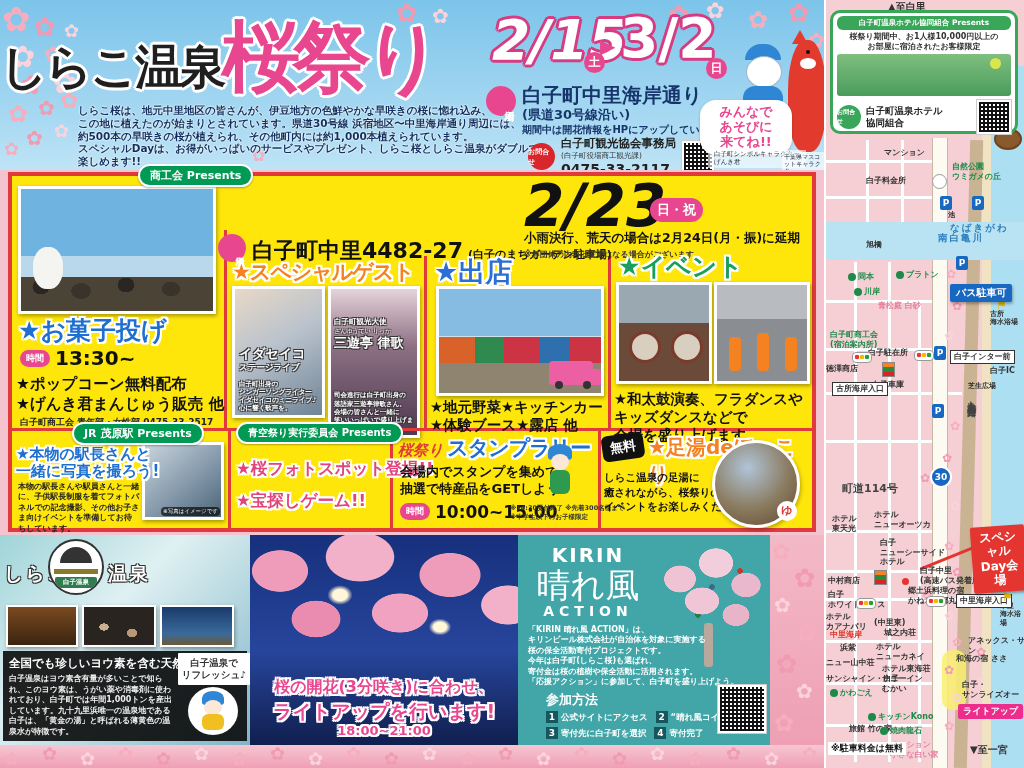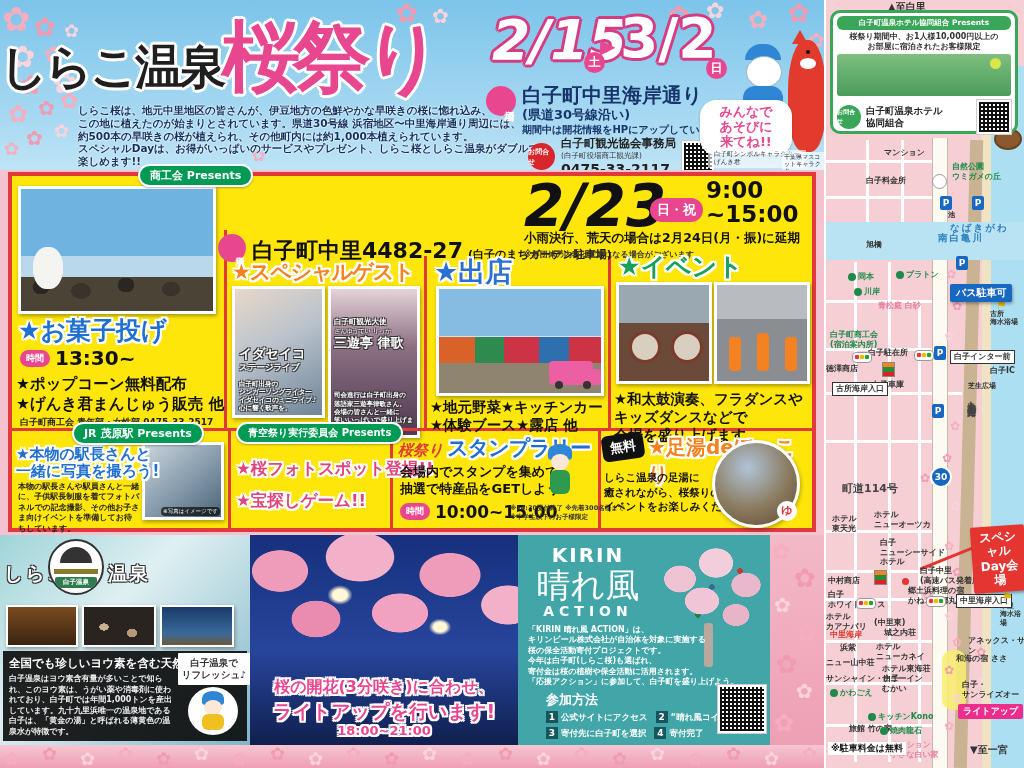--- a/index.html
+++ b/index.html
@@ -133,22 +133,20 @@
   <div class="abs main">
     <div class="pill" style="left:126px;top:-12px">商工会 Presents</div>
 
     <div class="abs pre" style="left:206px;top:58px;width:28px;height:28px;background:#e8478f;border-radius:50%;color:#fff;font-size:9px;font-weight:900;text-align:center;writing-mode:vertical-rl;padding-top:3px;box-sizing:border-box;z-index:2">場所</div>
     <div class="abs" style="left:240px;top:60px;z-index:2">
       <span style="font-size:22px;font-weight:900;color:#111">白子町中里4482-27</span>
       <span style="font-size:11px;font-weight:900;color:#111">(白子のまちガーデン駐車場)</span>
     </div>
     <div class="abs" style="left:512px;top:-4px;font-size:58px;font-weight:900;font-style:italic;color:#111;z-index:2">2/23</div>
     <div class="abs" style="left:638px;top:22px;background:#e8478f;color:#fff;font-size:13px;font-weight:900;border-radius:14px;padding:3px 7px;z-index:2">日・祝</div>
-    <div class="abs pre" style="left:694px;top:2px;font-size:23px;font-weight:900;color:#111;line-height:1.05;z-index:2">9:00
-~15:00</div>
     <div class="abs" style="left:512px;top:54px;font-size:12.5px;font-weight:900;color:#111;z-index:2">小雨決行、荒天の場合は2月24日(月・振)に延期</div>
     <div class="abs" style="left:512px;top:73px;font-size:8px;font-weight:bold;color:#333;z-index:2">※各団体の内容は変更になる場合がございます。</div>
 
     <div class="photo" style="left:6px;top:10px;width:198px;height:128px;background:linear-gradient(#6fb3e0 0 55%,#b9d8ec 55% 72%,#5a5140 72%)">
       <div style="position:absolute;left:0;bottom:0;width:100%;height:34px;background:radial-gradient(14px 12px at 20px 10px,#2a2622 60%,transparent 61%),radial-gradient(16px 13px at 60px 14px,#3a332c 60%,transparent 61%),radial-gradient(14px 12px at 105px 8px,#2a2622 60%,transparent 61%),radial-gradient(15px 12px at 150px 12px,#3a332c 60%,transparent 61%),#4a4336"></div>
       <div style="position:absolute;left:12px;bottom:22px;width:30px;height:42px;background:#f4f4f0;border-radius:45%"></div>
     </div>
     <div class="abs outw2" style="left:6px;top:138px;font-size:25px;font-weight:900;color:#1e6fd0;z-index:2">★お菓子投げ</div>
     <div class="abs" style="left:8px;top:170px;z-index:2">
       <span class="tbadge">時間</span><span style="font-size:20px;font-weight:900;color:#111">13:30~</span>

